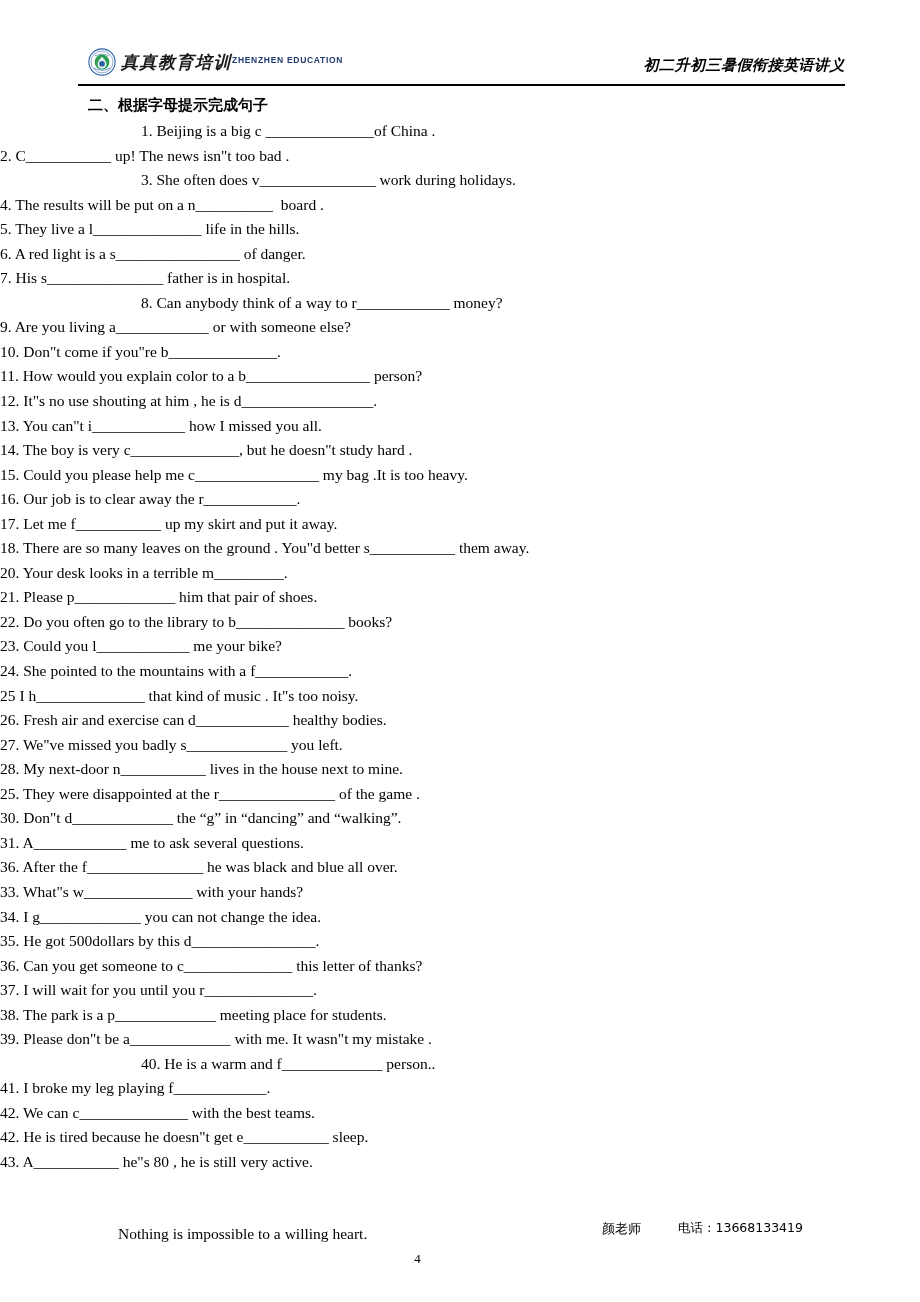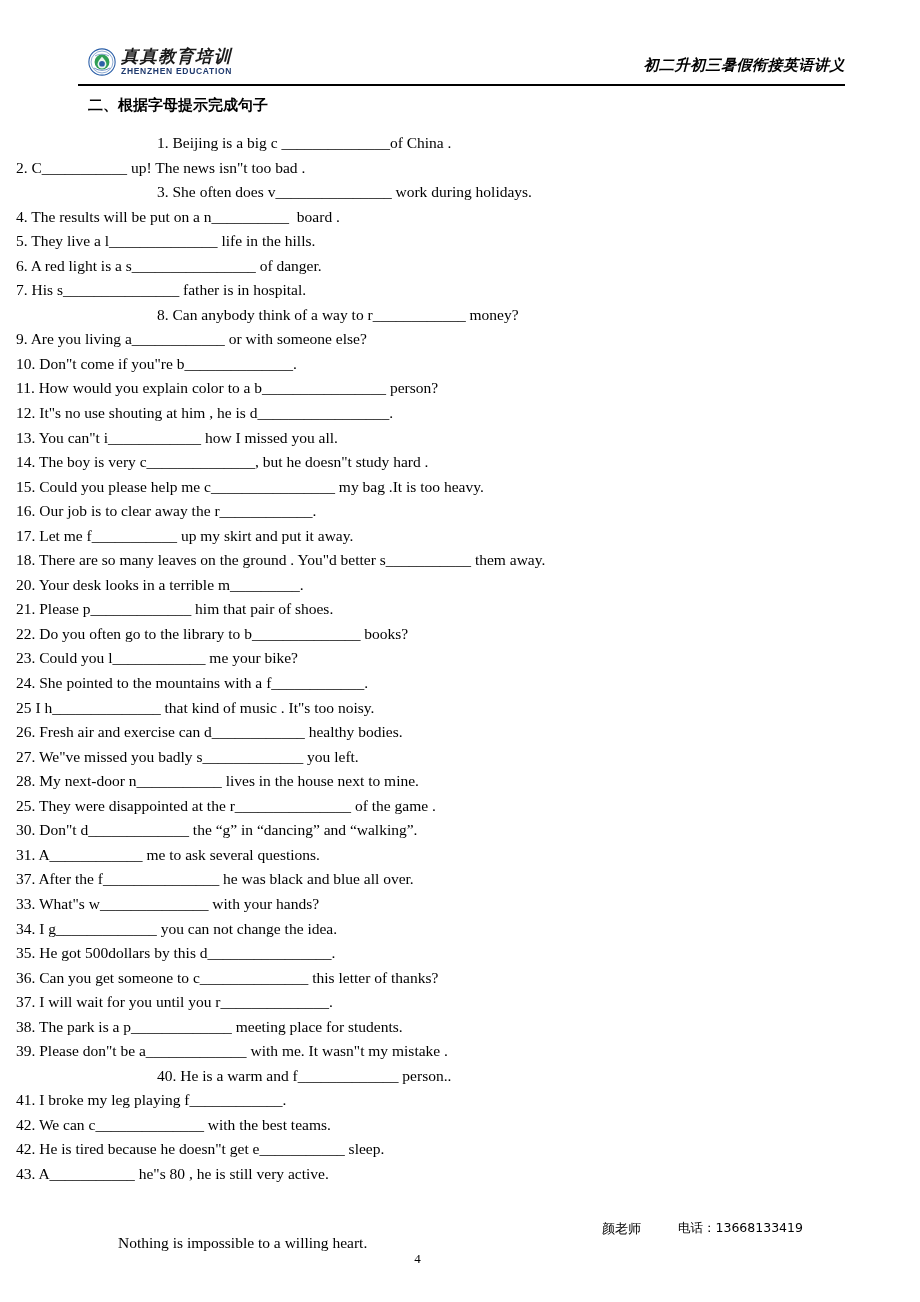--- a/index.html
+++ b/index.html
@@ -35,21 +35,20 @@
     align-items: center;
     gap: 5px;
   }
   #seal {
     width: 28px;
     height: 28px;
     flex: 0 0 28px;
   }
   #brand-text {
     display: flex;
-    flex-direction: column;
     justify-content: center;
     line-height: 1;
     text-align: right;
   }
   #brand-cn {
     font-family: "DejaVu Sans", sans-serif;
     font-size: 17px;
     font-weight: bold;
     font-style: italic;
     letter-spacing: 1.5px;
@@ -97,21 +96,21 @@
     font-family: "DejaVu Sans", sans-serif;
     font-size: 15px;
     font-weight: bold;
     color: #000;
     margin-left: 88px;
     margin-bottom: 4px;
     white-space: nowrap;
   }
   #question-list {
     list-style: none;
-    margin: 16px;
+    margin: 0;
     padding: 0;
   }
   .q-item {
     font-family: "Liberation Serif", "DejaVu Serif", serif;
     font-size: 15.5px;
     line-height: 24.55px;
     color: #000;
     white-space: pre;
   }
   .q-item.indent {
@@ -125,21 +124,21 @@
     top: 1218px;
     width: 920px;
   }
   #footer-row {
     position: relative;
     height: 24px;
   }
   #footer-motto {
     position: absolute;
     left: 118px;
-    top: 16px;
+    top: 7px;
     font-family: "Liberation Serif", "DejaVu Serif", serif;
     font-size: 15.5px;
     color: #000;
     white-space: nowrap;
   }
   #footer-teacher {
     position: absolute;
     left: 602px;
     top: 2px;
     font-family: "DejaVu Sans", sans-serif;
@@ -221,21 +220,21 @@
         <li class="q-item">22. Do you often go to the library to b______________ books?</li>
         <li class="q-item">23. Could you l____________ me your bike?</li>
         <li class="q-item">24. She pointed to the mountains with a f____________.</li>
         <li class="q-item">25 I h______________ that kind of music . It"s too noisy.</li>
         <li class="q-item">26. Fresh air and exercise can d____________ healthy bodies.</li>
         <li class="q-item">27. We"ve missed you badly s_____________ you left.</li>
         <li class="q-item">28. My next-door n___________ lives in the house next to mine.</li>
         <li class="q-item">25. They were disappointed at the r_______________ of the game .</li>
         <li class="q-item">30. Don"t d_____________ the “g” in “dancing” and “walking”.</li>
         <li class="q-item">31. A____________ me to ask several questions.</li>
-        <li class="q-item">37. After the f_______________ he was black and blue all over.</li>
+        <li class="q-item">36. After the f_______________ he was black and blue all over.</li>
         <li class="q-item">33. What"s w______________ with your hands?</li>
         <li class="q-item">34. I g_____________ you can not change the idea.</li>
         <li class="q-item">35. He got 500dollars by this d________________.</li>
         <li class="q-item">36. Can you get someone to c______________ this letter of thanks?</li>
         <li class="q-item">37. I will wait for you until you r______________.</li>
         <li class="q-item">38. The park is a p_____________ meeting place for students.</li>
         <li class="q-item">39. Please don"t be a_____________ with me. It wasn"t my mistake .</li>
         <li class="q-item indent">40. He is a warm and f_____________ person..</li>
         <li class="q-item">41. I broke my leg playing f____________.</li>
         <li class="q-item">42. We can c______________ with the best teams.</li>

